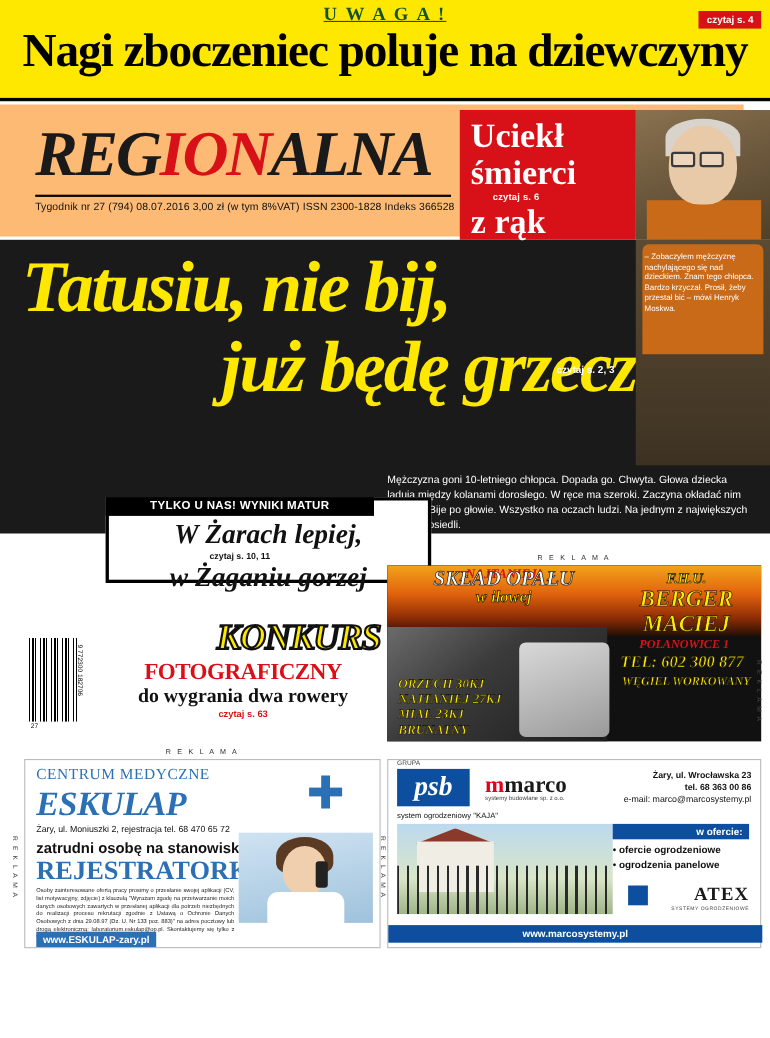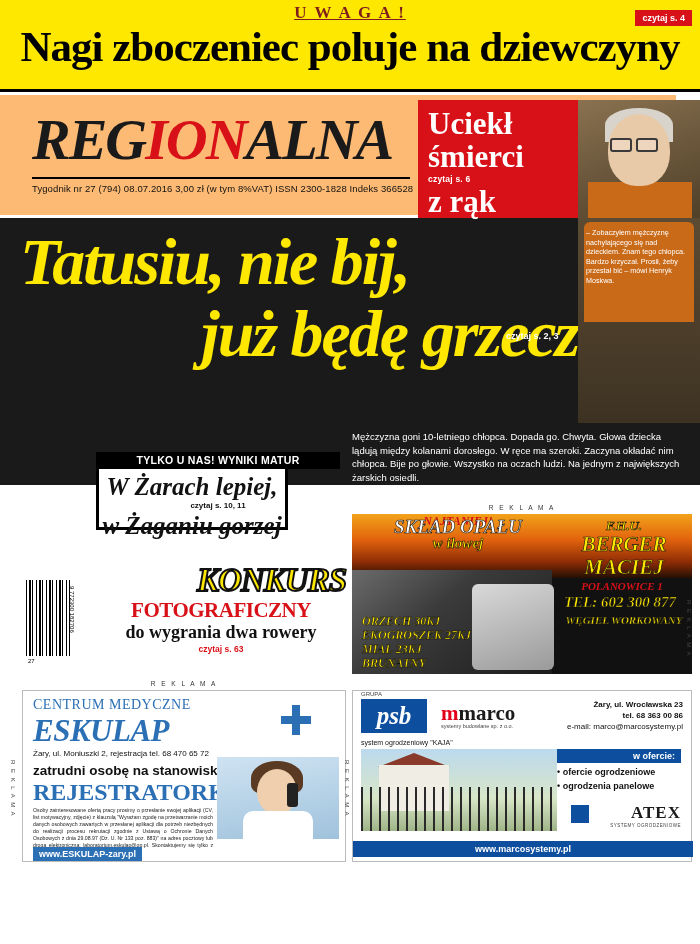--- a/index.html
+++ b/index.html
@@ -14,21 +14,21 @@
   
   .top-banner {
     position:absolute; left:0; top:0; width:700px; height:92px;
     background:#ffe800;
     border-bottom:3px solid #000;
   }
   .uwaga {
     position:absolute; left:0; top:3px; width:700px; text-align:center;
     font-family:"Liberation Serif", serif;
     font-weight:bold; font-size:17px; letter-spacing:2px;
-    color:#7f1d1d; text-decoration:underline;
+    color:#14532d; text-decoration:underline;
   }
   .top-headline {
     position:absolute; left:0; top:22px; width:700px; text-align:center;
     font-family:"Liberation Serif", serif;
     font-weight:bold; font-size:43px; line-height:50px;
     color:#000; letter-spacing:-1px;
     white-space:nowrap;
   }
   .czytaj-red {
     position:absolute; right:8px; top:10px;
@@ -68,21 +68,21 @@
     z-index:5;
   }
   .uciekl-line1, .uciekl-line2, .uciekl-line3 {
     font-family:"Liberation Serif", serif;
     font-weight:bold; font-size:31px; line-height:33px;
     padding-left:10px;
   }
   .uciekl-line1 { padding-top:7px; }
   .uciekl-small {
     font-size:8.5px; font-weight:bold; padding-left:10px;
-    letter-spacing:0.2px; line-height:12px;
+    letter-spacing:0.2px; line-height:12px;margin-left:20px;
   }
   .photo-man {
     position:absolute; left:578px; top:100px; width:122px; height:118px;
     background:linear-gradient(160deg,#8a7250 0%,#6e5a3e 45%,#4f4029 100%);
     overflow:hidden;
   }
   .pm-face {
     position:absolute; left:30px; top:14px; width:62px; height:72px;
     background:#e8c9a8; border-radius:50% 50% 45% 45%;
   }
@@ -136,21 +136,21 @@
     background:linear-gradient(180deg,#5c4b33 0%,#3d3222 100%);
     overflow:hidden;
   }
   .pc-body {
     position:absolute; left:6px; top:4px; width:110px; height:100px;
     background:#c96a18; border-radius:6px 6px 0 0;
   }
 
   
   .tylko-box {
-    position:absolute; left:96px; top:452px; width:192px; height:78px;
+    position:absolute; left:96px; top:452px; width:296px; height:78px;
     background:#fff; border:3px solid #000;
   }
   .tylko-bar {
     position:absolute; left:-3px; top:-3px; width:244px; height:17px;
     background:#000; color:#fff;
     font-size:10.5px; font-weight:bold; text-align:center;
     line-height:17px; letter-spacing:0.3px;
   }
   .tylko-l1, .tylko-l2 {
     font-family:"Liberation Serif", serif;
@@ -507,21 +507,21 @@
     </div>
     <div class="fhu">
       <span>F.H.U.</span>
       <span class="nm">BERGER</span>
       <span class="nm">MACIEJ</span>
     </div>
     <div class="opal-polanowice">POLANOWICE 1</div>
     <div class="opal-tel">TEL: 602 300 877</div>
     <div class="opal-items">
       <div class="opal-item">ORZECH 30KJ</div>
-      <div class="opal-item">EKOGROSZEK 27KJ</div>
+      <div class="opal-item">NAJTANIEJ 27KJ</div>
       <div class="opal-item">MIAŁ 23KJ</div>
       <div class="opal-item">BRUNATNY</div>
     </div>
     <div class="opal-right-item">WĘGIEL WORKOWANY</div>
   </div>
   <div class="side-rek-r2">R E K L A M A</div>
 
   <div class="rek" style="left:22px; top:680px; width:324px;">R E K L A M A</div>
   <div class="ad-eskulap">
     <div class="esk-head">CENTRUM MEDYCZNE</div>

